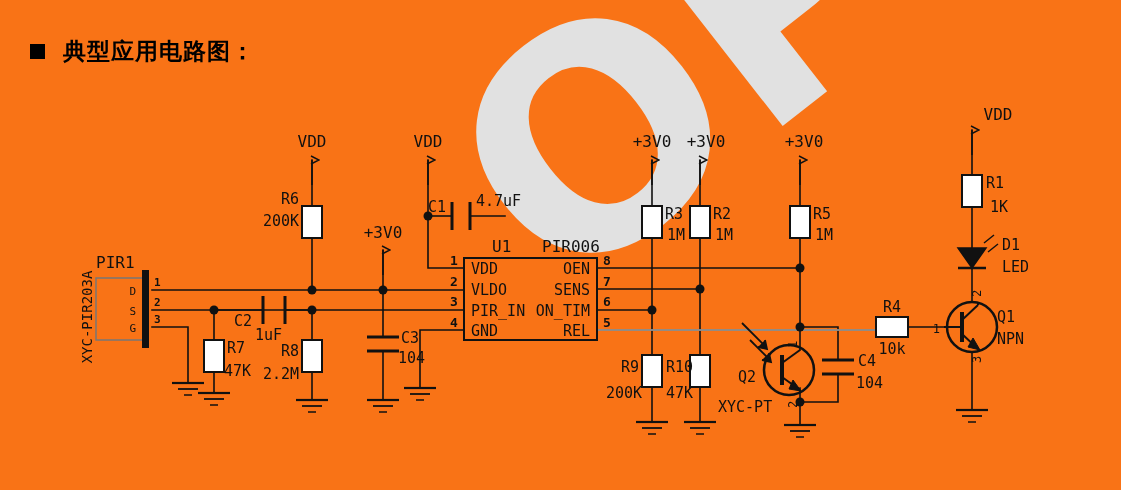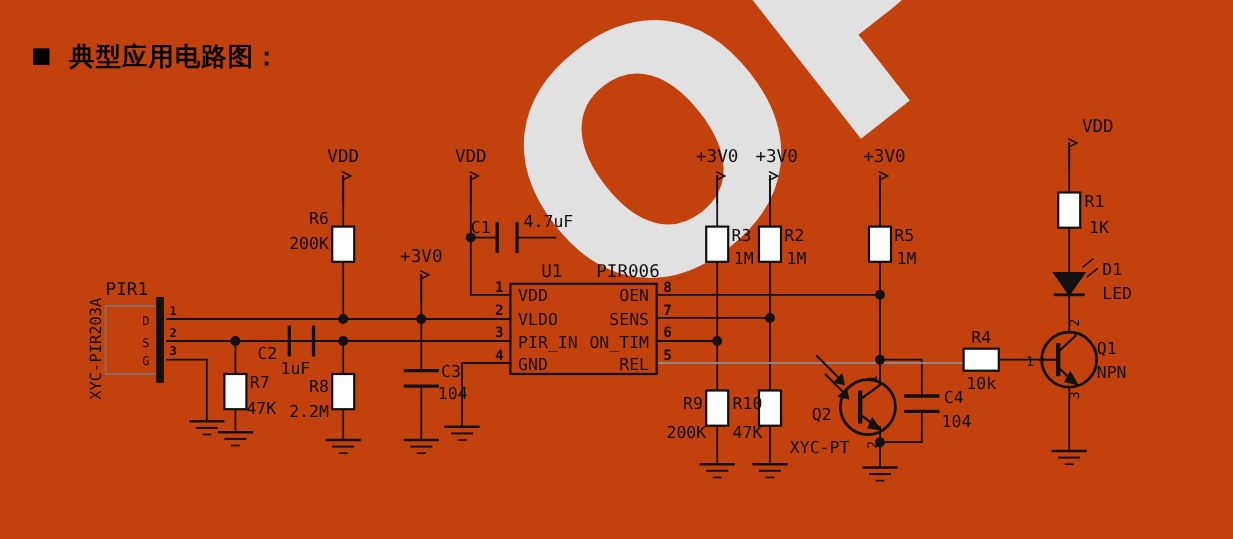--- a/index.html
+++ b/index.html
@@ -11,21 +11,21 @@
     width: 1121px;
     height: 490px;
     font-family: "DejaVu Sans", sans-serif;
     position: relative;
     overflow: hidden;
   }
   #page {
     position: relative;
     width: 1121px;
     height: 490px;
-    background: #c2410c;
+    background: #f97316;
   }
   .heading-row {
     position: absolute;
     left: 30px;
     top: 36px;
     display: flex;
     align-items: center;
     gap: 18px;
   }
   .bullet-square {

